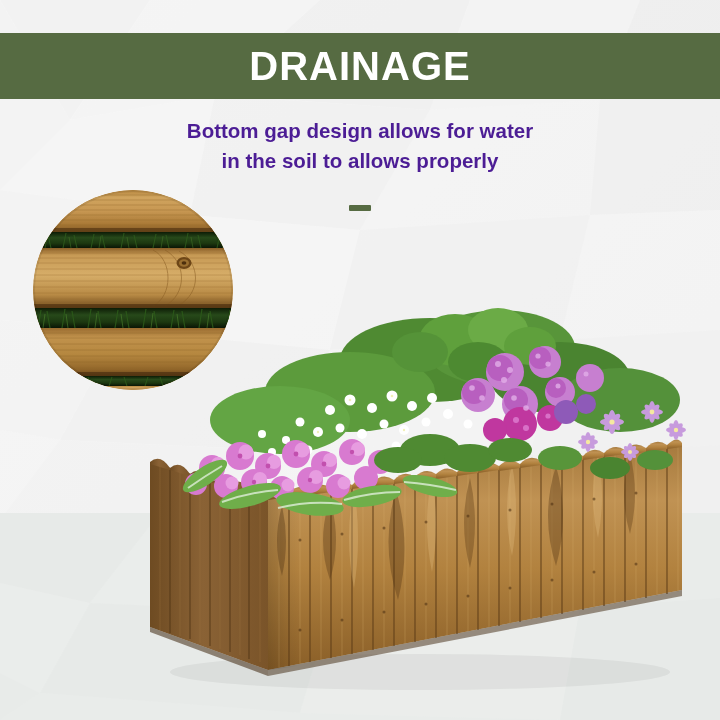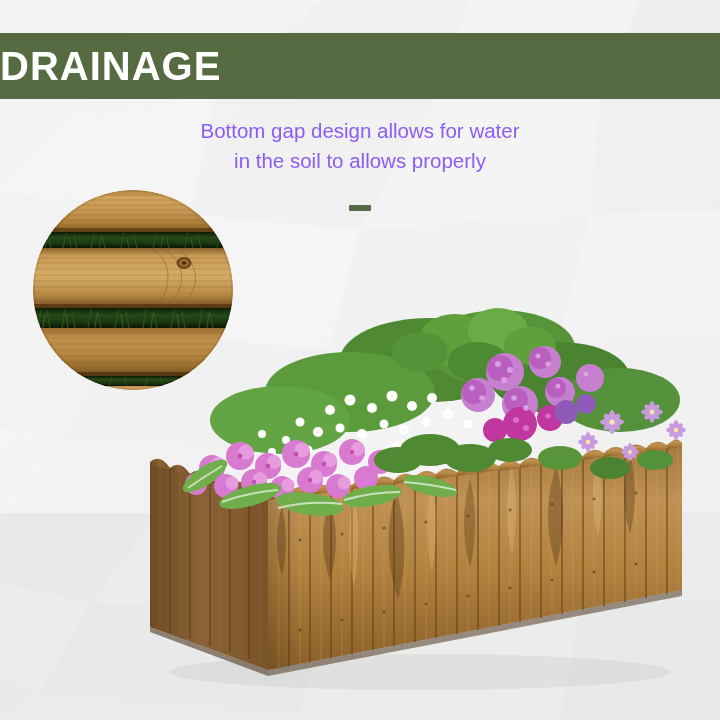--- a/index.html
+++ b/index.html
@@ -15,31 +15,31 @@
   .bg svg{position:absolute;inset:0;width:720px;height:720px;}
   .floor{
     position:absolute;left:0;right:0;top:513px;bottom:0;
     background:linear-gradient(180deg,#e7eae7 0%,#e9ecea 35%,#eceeec 100%);
   }
   .floor-poly{position:absolute;left:0;top:513px;width:720px;height:207px;}
 
   
   .band{
     position:absolute;left:0;top:33px;width:720px;height:66px;
-    background:#566b42;display:flex;align-items:center;
+    background:#566b42;display:flex;align-items:center;justify-content:center;
   }
   .band .title{
     color:#ffffff;font-size:40px;font-weight:bold;letter-spacing:1.0px;
     line-height:1;text-align:center;font-family:"Liberation Sans", sans-serif;
   }
 
   
   .subtitle{
     position:absolute;left:0;top:116px;width:720px;text-align:center;
-    color:#8b5cf6;font-size:20.5px;line-height:30px;font-weight:normal;
+    color:#4c1d95;font-size:20.5px;line-height:30px;font-weight:bold;
     font-family:"Liberation Sans", sans-serif;
   }
   .subtitle span{display:block;}
 
   
   .dash{
     position:absolute;left:349px;top:205px;width:22px;height:6px;
     background:#566b42;border-radius:1px;
   }
 

